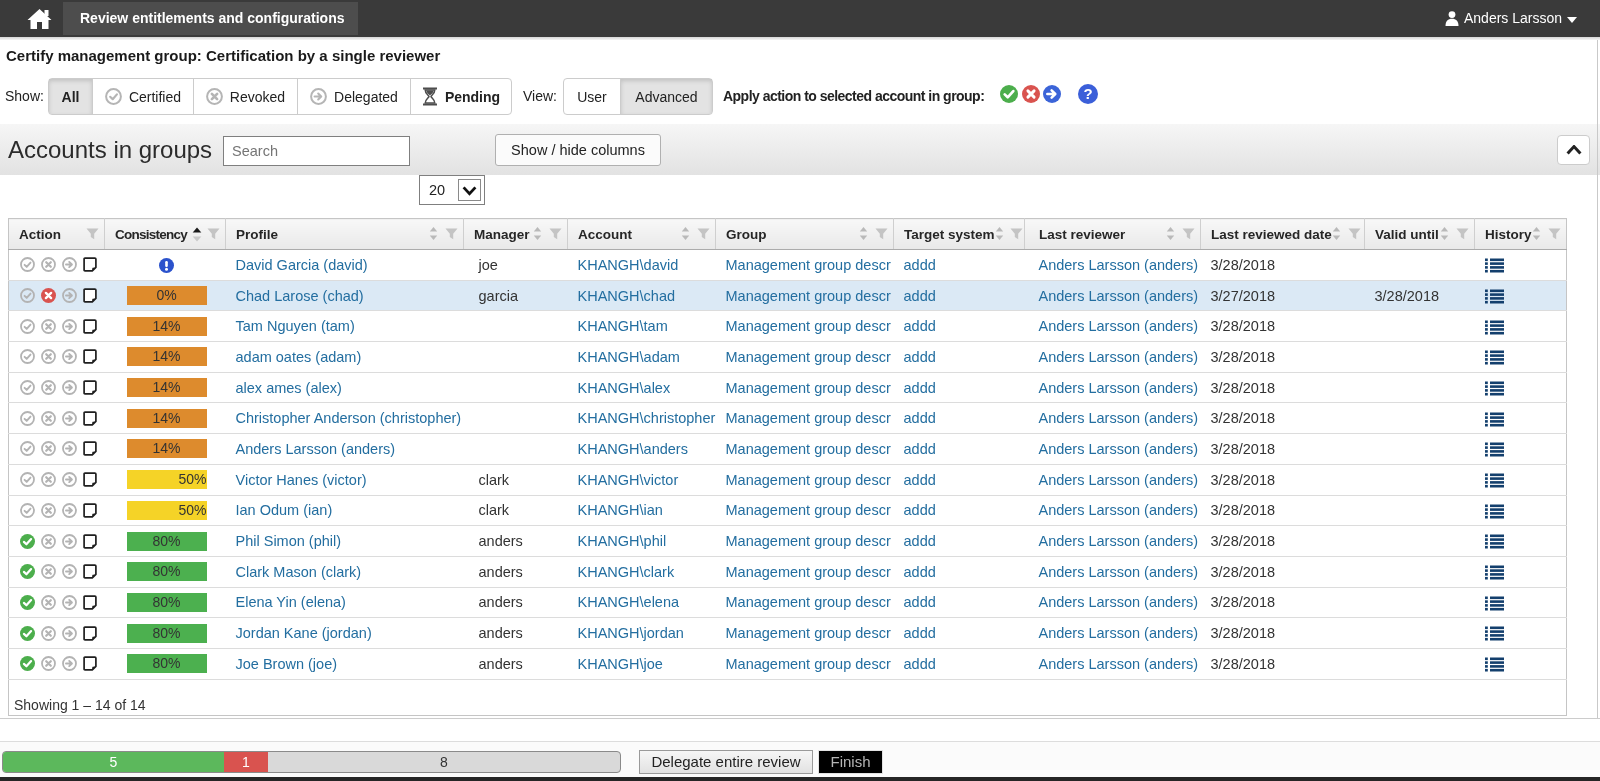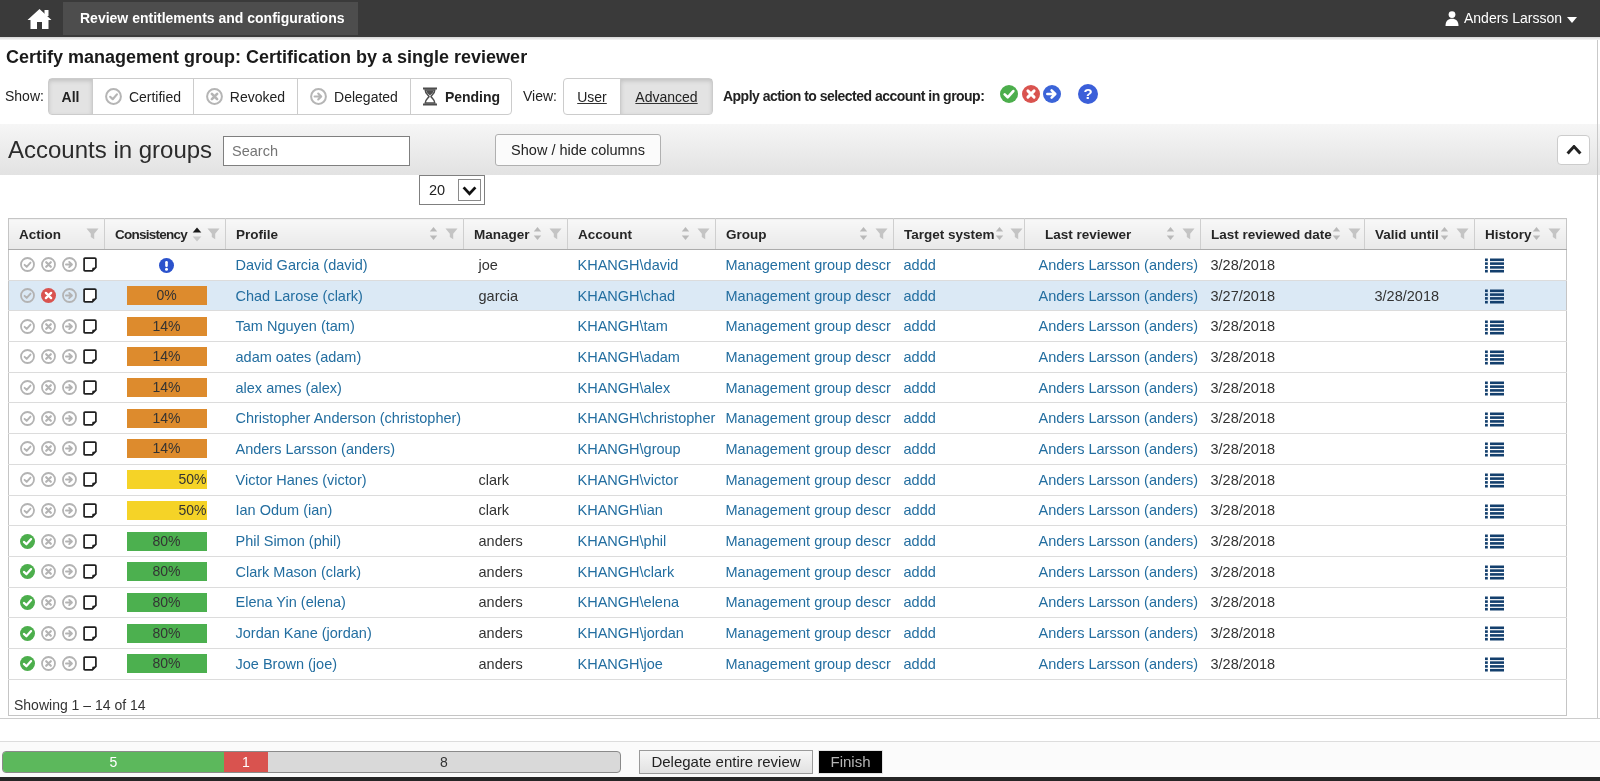--- a/index.html
+++ b/index.html
@@ -11,21 +11,21 @@
 .topbar .tab { position:absolute; left:63px; top:2px; height:33px; background:#4d4d4d;
   color:#fff; font-size:14px; font-weight:bold; line-height:33px; padding:0 13px 0 17px; }
 .topbar .user { position:absolute; left:1445px; top:0; height:37px; line-height:37px;
   color:#fff; font-size:14px; white-space:nowrap; }
 .topbar .user svg { vertical-align:-3px; margin-right:5px; }
 .topbar .caret { display:inline-block; width:0; height:0; border-left:5px solid transparent;
   border-right:5px solid transparent; border-top:6.5px solid #fff; margin-left:5px; }
 .topshadow { position:absolute; left:0; top:37px; width:1600px; height:3px;
   background:linear-gradient(#d5d5d5,#f6f6f6); }
 
-h1 { position:absolute; left:6px; top:47px; font-size:18px; font-weight:bold; color:#1a1a1a; }
+h1 { position:absolute; left:6px; top:47px; font-size:15px; font-weight:bold; color:#1a1a1a; }
 
 .toolbar { position:absolute; left:0; top:78px; width:1600px; height:37px; font-size:14px; }
 .lbl { position:absolute; top:0; line-height:37px; color:#222; }
 .btngroup { position:absolute; top:0; height:37px; display:flex;
   border:1px solid #ccc; border-radius:4px; background:#fff; }
 .btngroup .btn { height:35px; display:flex; align-items:center; justify-content:center;
   border-right:1px solid #ccc; color:#222; white-space:nowrap; }
 .btngroup .btn:last-child { border-right:none;font-weight:bold; }
 .btngroup .btn.sel { background:#e3e3e3; box-shadow:inset 0 2px 4px rgba(0,0,0,.15); font-weight:bold; }
 .btngroup .btn svg { margin-right:7px; }
@@ -126,21 +126,21 @@
           <circle cx="8.5" cy="8.5" r="7.4" fill="none" stroke="#b5b5b5" stroke-width="2"></circle>
           <path d="M4.6 8.5 H10.6 M8.2 5.6 L11.2 8.5 L8.2 11.4" stroke="#b5b5b5" stroke-width="2.1" fill="none" stroke-linecap="round" stroke-linejoin="round"></path>
         </svg> Delegated</div>
     <div class="btn" style="width:100px;"><svg width="16" height="19" viewBox="0 0 16 19">
           <path d="M1 1.5 H15 M1 17.5 H15" stroke="#4d4d4d" stroke-width="2.2"></path>
           <path d="M3.2 3 C3.2 6.5 6.4 7.8 7 9.5 C6.4 11.2 3.2 12.5 3.2 16 H12.8 C12.8 12.5 9.6 11.2 9 9.5 C9.6 7.8 12.8 6.5 12.8 3 Z" fill="none" stroke="#4d4d4d" stroke-width="1.5"></path>
           <path d="M4.2 3.6 H11.8 C11.6 6 9 7.2 8 8.6 C7 7.2 4.4 6 4.2 3.6 Z" fill="#4d4d4d"></path>
         </svg> Pending</div>
   </div>
   <span class="lbl" style="left:523px;">View:</span>
-  <div class="btngroup" style="left:563px;text-decoration:underline;">
+  <div class="btngroup" style="left:563px;">
     <div class="btn" style="width:57px;">User</div>
     <div class="btn sel" style="width:91px;font-weight:normal;">Advanced</div>
   </div>
   <span class="applylbl">Apply action to selected account in group:</span>
   <span class="acticons">
     <svg width="18" height="18" viewBox="0 0 18 18">
         <circle cx="9" cy="9" r="9" fill="#4cae4c"></circle>
         <path d="M4.7 9.4 L7.7 12.3 L13.3 6.1" stroke="#fff" stroke-width="2.7" fill="none" stroke-linecap="round" stroke-linejoin="round"></path>
       </svg>
       <span style="width:4px;"></span>
@@ -268,21 +268,21 @@
             <span>Target system</span>
             <span class="hspace"></span>
             <span class="hicons"><svg width="9" height="15" viewBox="0 0 9 15" style="vertical-align:-2px;margin-right:3px">
                 <path d="M4.5 1 L8.2 5.4 H0.8 Z" fill="#b9b9b9"></path>
                 <path d="M4.5 14 L0.8 9.6 H8.2 Z" fill="#b9b9b9"></path>
               </svg> <svg width="13" height="12" viewBox="0 0 13 12" style="vertical-align:-1px">
                 <path d="M0.5 0.5 H12.5 L8.2 5.8 V11.3 L4.8 9 V5.8 Z" fill="#c4c4c4"></path>
               </svg></span>
           </div>
         </th>
-  <th style="padding-left:20px;">
+  <th style="padding-left:14px;">
           <div class="hdr">
             <span>Last reviewer</span>
             <span class="hspace"></span>
             <span class="hicons"><svg width="9" height="15" viewBox="0 0 9 15" style="vertical-align:-2px;margin-right:3px">
                 <path d="M4.5 1 L8.2 5.4 H0.8 Z" fill="#b9b9b9"></path>
                 <path d="M4.5 14 L0.8 9.6 H8.2 Z" fill="#b9b9b9"></path>
               </svg> <svg width="13" height="12" viewBox="0 0 13 12" style="vertical-align:-1px">
                 <path d="M0.5 0.5 H12.5 L8.2 5.8 V11.3 L4.8 9 V5.8 Z" fill="#c4c4c4"></path>
               </svg></span>
           </div>
@@ -388,21 +388,21 @@
               <circle cx="7.5" cy="7.5" r="6.5" fill="none" stroke="#b3b3b3" stroke-width="1.8"></circle>
               <path d="M4 7.5 H9.4 M7.2 4.9 L9.9 7.5 L7.2 10.1" stroke="#b3b3b3" stroke-width="1.9" fill="none" stroke-linecap="round" stroke-linejoin="round"></path>
             </svg>
             <svg width="14" height="15" viewBox="0 0 14 15">
               <path d="M2 1.1 H11.9 Q12.9 1.1 12.9 2.1 V10.4 L9.3 13.9 H2 Q1.1 13.9 1.1 13 V2.1 Q1.1 1.1 2 1.1 Z" fill="#fff" stroke="#1f1f1f" stroke-width="1.7" stroke-linejoin="round"></path>
               <path d="M12.7 10.6 L9.7 10.7 Q9.2 10.8 9.3 11.3 L9.3 13.9 Z" fill="#1f1f1f"></path>
             </svg>
           </div>
         </td>
 <td class="ccell"><span class="badge b-or">0%</span></td>
-<td><a href="#">Chad Larose (clark)</a></td>
+<td><a href="#">Chad Larose (chad)</a></td>
 <td class="mcell">garcia</td>
 <td><a href="#">KHANGH\chad</a></td>
 <td><a href="#">Management group descr</a></td>
 <td><a href="#">addd</a></td>
 <td style="padding-left:14px;"><a href="#">Anders Larsson (anders)</a></td>
 <td>3/27/2018</td>
 <td>3/28/2018</td>
 <td><svg width="19" height="15" viewBox="0 0 19 15" style="vertical-align:middle">
             <g fill="#133f6d">
               <rect x="0" y="0.5" width="2.8" height="2.6"></rect>
@@ -605,21 +605,21 @@
             </svg>
             <svg width="14" height="15" viewBox="0 0 14 15">
               <path d="M2 1.1 H11.9 Q12.9 1.1 12.9 2.1 V10.4 L9.3 13.9 H2 Q1.1 13.9 1.1 13 V2.1 Q1.1 1.1 2 1.1 Z" fill="#fff" stroke="#1f1f1f" stroke-width="1.7" stroke-linejoin="round"></path>
               <path d="M12.7 10.6 L9.7 10.7 Q9.2 10.8 9.3 11.3 L9.3 13.9 Z" fill="#1f1f1f"></path>
             </svg>
           </div>
         </td>
 <td class="ccell"><span class="badge b-or">14%</span></td>
 <td><a href="#">Anders Larsson (anders)</a></td>
 <td class="mcell"></td>
-<td><a href="#">KHANGH\group</a></td>
+<td><a href="#">KHANGH\anders</a></td>
 <td><a href="#">Management group descr</a></td>
 <td><a href="#">addd</a></td>
 <td style="padding-left:14px;"><a href="#">Anders Larsson (anders)</a></td>
 <td>3/28/2018</td>
 <td></td>
 <td><svg width="19" height="15" viewBox="0 0 19 15" style="vertical-align:middle">
             <g fill="#133f6d">
               <rect x="0" y="0.5" width="2.8" height="2.6"></rect>
               <rect x="5" y="0.5" width="14" height="2.6"></rect>
               <rect x="0" y="4.3" width="2.8" height="2.6"></rect>

